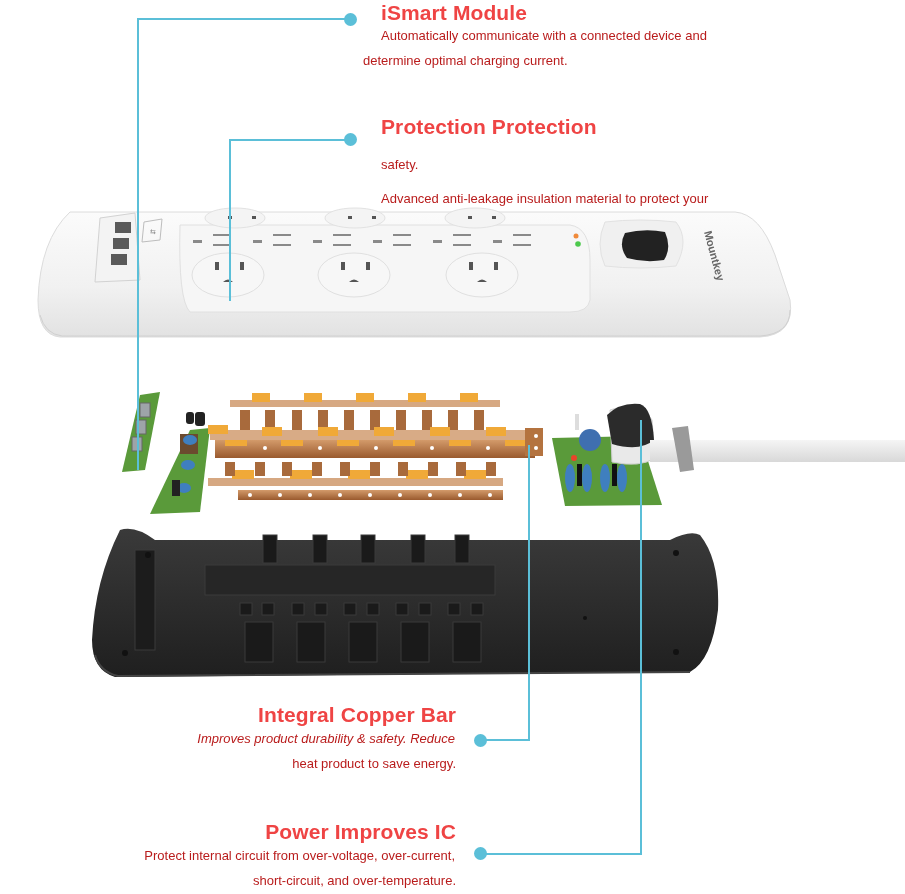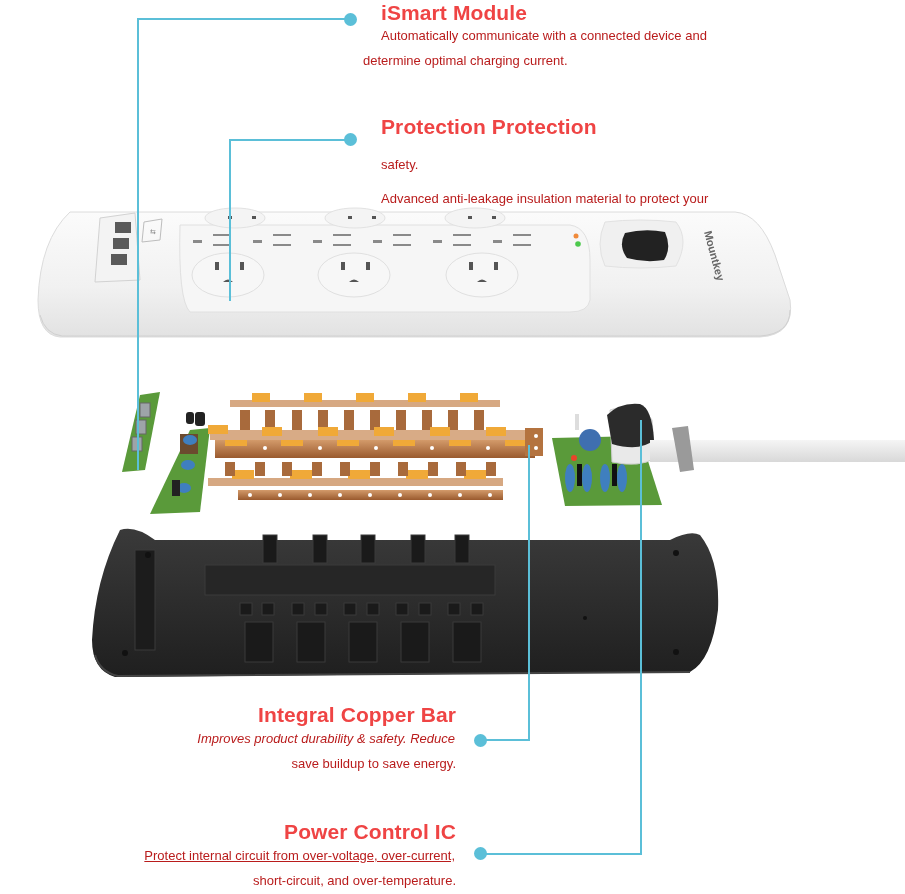--- a/index.html
+++ b/index.html
@@ -295,20 +295,20 @@
 
 <div>
   <div class="title" style="left:381px; top:115px;">Protection Protection</div>
   <div class="desc" style="left:381px; top:139px;margin-top:47px;">Advanced anti-leakage insulation material to protect your</div>
   <div class="desc" style="left:381px; top:152px;">safety.</div>
 </div>
 
 <div>
   <div class="title right" style="right:449px; top:703px;">Integral Copper Bar</div>
   <div class="desc right" style="right:450px; top:726px;font-style:italic;">Improves product durability &amp; safety. Reduce</div>
-  <div class="desc right" style="right:449px; top:751px;">save buildup to save energy.</div>
+  <div class="desc right" style="right:449px; top:751px;">heat product to save energy.</div>
 </div>
 
 <div>
-  <div class="title right" style="right:449px; top:820px;">Power Control IC</div>
-  <div class="desc right" style="right:450px; top:843px;text-decoration:underline;">Protect internal circuit from over-voltage, over-current,</div>
+  <div class="title right" style="right:449px; top:820px;">Power Improves IC</div>
+  <div class="desc right" style="right:450px; top:843px;">Protect internal circuit from over-voltage, over-current,</div>
   <div class="desc right" style="right:449px; top:868px;">short-circuit, and over-temperature.</div>
 </div>
 
 </body></html>

